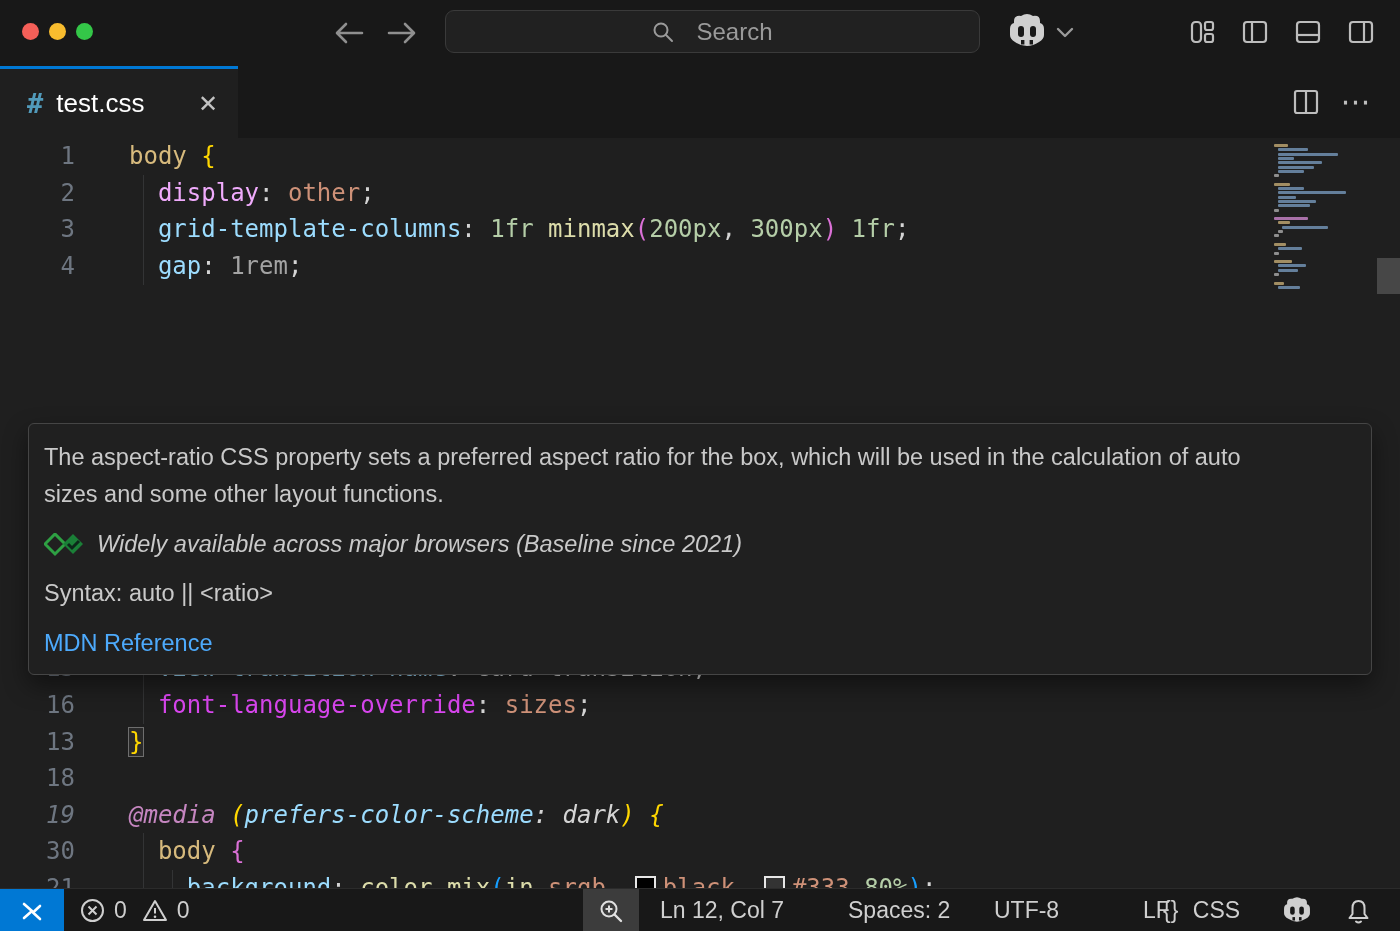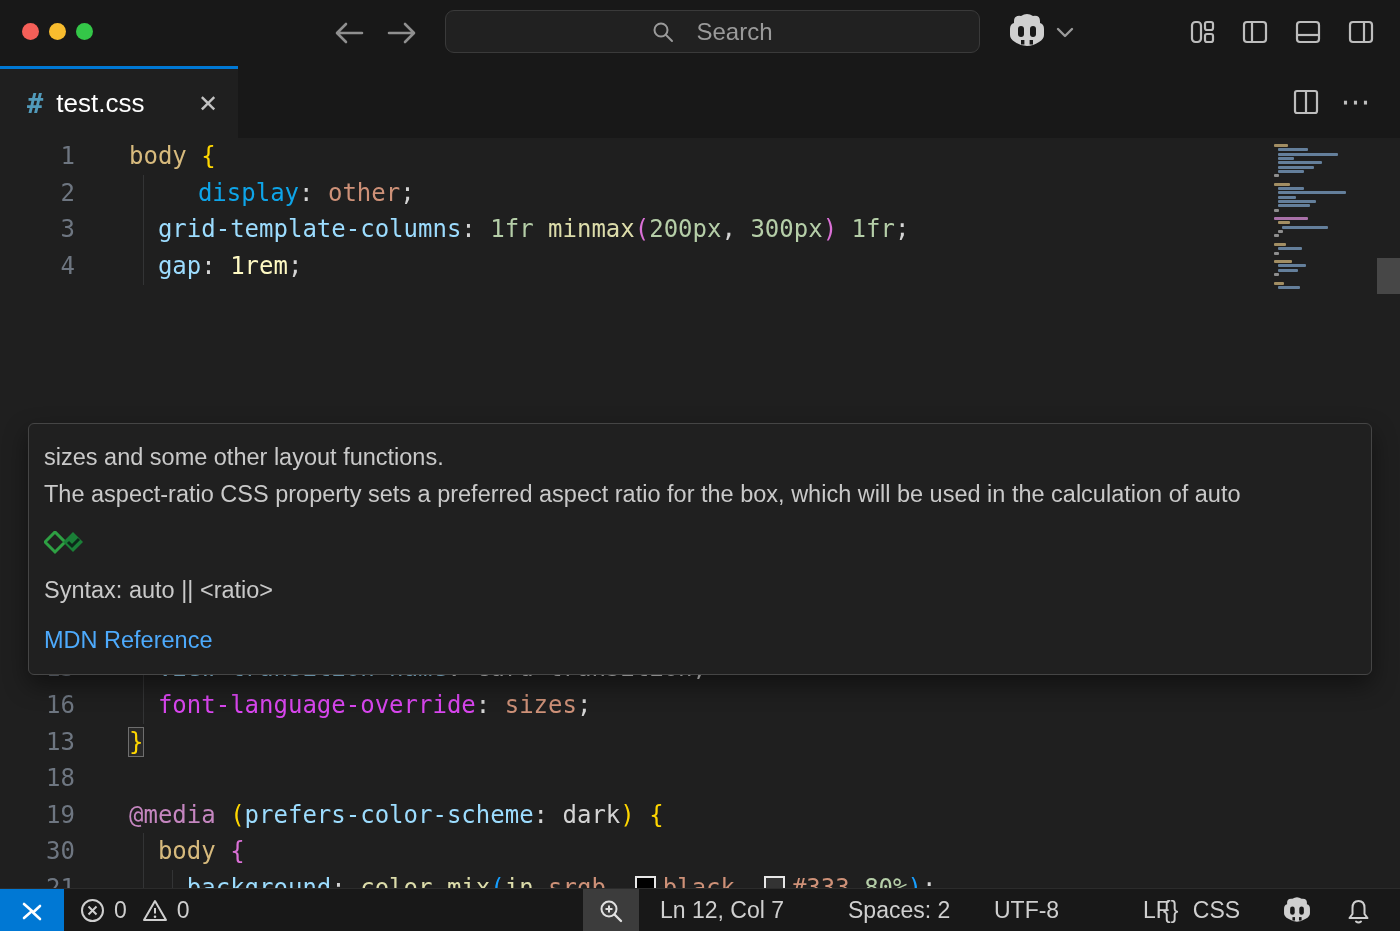--- a/index.html
+++ b/index.html
@@ -165,31 +165,31 @@
 
   <div id="editor">
     <div id="lines">
         <div class="code-line" style="top: 0px;">
           <span class="line-num">1</span>
           <div class="code-text"><span style="color: rgb(215, 186, 125);">body</span><span style="color: rgb(212, 212, 212);"> </span><span style="color: rgb(255, 215, 0);">{</span></div>
         </div>
         <div class="code-line" style="top: 36.6px;">
           <span class="line-num">2</span>
           <div class="indent-guide" style="left: 143px;"></div>
-          <div class="code-text"><span style="color: rgb(212, 212, 212);">  </span><span style="color: #0ea5e9; margin-left: 40px;">display</span><span style="color: rgb(212, 212, 212);">: </span><span style="color: rgb(206, 145, 120);">other</span><span style="color: rgb(212, 212, 212);">;</span></div>
+          <div class="code-text"><span style="color: rgb(212, 212, 212);">  </span><span style="color: #f0abfc;">display</span><span style="color: rgb(212, 212, 212);">: </span><span style="color: rgb(206, 145, 120);">other</span><span style="color: rgb(212, 212, 212);">;</span></div>
         </div>
         <div class="code-line" style="top: 73.2px;">
           <span class="line-num">3</span>
           <div class="indent-guide" style="left: 143px;"></div>
           <div class="code-text"><span style="color: rgb(212, 212, 212);">  </span><span style="color: rgb(156, 220, 254);">grid-template-columns</span><span style="color: rgb(212, 212, 212);">: </span><span style="color: rgb(181, 206, 168);">1fr</span><span style="color: rgb(212, 212, 212);"> </span><span style="color: rgb(220, 220, 170);">minmax</span><span style="color: rgb(218, 112, 214);">(</span><span style="color: rgb(181, 206, 168);">200px</span><span style="color: rgb(212, 212, 212);">, </span><span style="color: rgb(181, 206, 168);">300px</span><span style="color: rgb(218, 112, 214);">)</span><span style="color: rgb(212, 212, 212);"> </span><span style="color: rgb(181, 206, 168);">1fr</span><span style="color: rgb(212, 212, 212);">;</span></div>
         </div>
         <div class="code-line" style="top: 109.8px;">
           <span class="line-num">4</span>
           <div class="indent-guide" style="left: 143px;"></div>
-          <div class="code-text"><span style="color: rgb(212, 212, 212);">  </span><span style="color: rgb(156, 220, 254);">gap</span><span style="color: rgb(212, 212, 212);">: </span><span style="color: #fef9c3;">1rem</span><span style="color: rgb(212, 212, 212);">;</span></div>
+          <div class="code-text"><span style="color: rgb(212, 212, 212);">  </span><span style="color: rgb(156, 220, 254);">gap</span><span style="color: rgb(212, 212, 212);">: </span><span style="color: #a3a3a3;">1rem</span><span style="color: rgb(212, 212, 212);">;</span></div>
         </div>
         <div class="code-line" style="top: 402.6px;">
           <span class="line-num active">12</span>
           <div class="code-text"><span style="color: rgb(212, 212, 212);">  </span><span class="hl-word" style="color: rgb(156, 220, 254);">aspect-ratio</span><span class="caret"></span><span class="hl-range" style="color: rgb(212, 212, 212);">:</span><span class="hl-range" style="color: rgb(212, 212, 212);"> </span><span class="hl-range" style="color: rgb(181, 206, 168);">16</span><span class="hl-range" style="color: rgb(212, 212, 212);"> </span><span class="hl-range" style="color: rgb(212, 212, 212);">/</span><span class="hl-range" style="color: rgb(212, 212, 212);"> </span><span class="hl-range" style="color: rgb(181, 206, 168);">9</span><span class="hl-range" style="color: rgb(212, 212, 212);">;</span><span class="hl-range" style="color: rgb(212, 212, 212);"> </span></div>
         </div>
         <div class="code-line" style="top: 439.2px;">
           <span class="line-num">13</span>
           <div class="indent-guide" style="left: 143px;"></div>
           <div class="code-text"><span style="color: rgb(212, 212, 212);">  </span><span style="color: rgb(156, 220, 254);">background</span><span style="color: rgb(212, 212, 212);">: </span><span style="color: rgb(220, 220, 170);">linear-gradient</span><span style="color: rgb(218, 112, 214);">(</span><span style="color: rgb(220, 220, 170);">to</span><span style="color: rgb(212, 212, 212);"> </span><span style="color: rgb(206, 145, 120);">bottom</span><span style="color: rgb(212, 212, 212);">, </span><span class="swatch" style="background: transparent;"></span><span style="color: rgb(220, 220, 170);">rgba</span><span style="color: rgb(23, 159, 255);">(</span><span style="color: rgb(181, 206, 168);">0</span><span style="color: rgb(212, 212, 212);">,</span><span style="color: rgb(181, 206, 168);">0</span><span style="color: rgb(212, 212, 212);">,</span><span style="color: rgb(181, 206, 168);">0</span><span style="color: rgb(212, 212, 212);">,</span><span style="color: rgb(181, 206, 168);">0</span><span style="color: rgb(23, 159, 255);">)</span><span style="color: rgb(212, 212, 212);">, </span><span class="swatch" style="background: rgb(0, 0, 0);"></span><span style="color: rgb(220, 220, 170);">rgba</span><span style="color: rgb(23, 159, 255);">(</span><span style="color: rgb(181, 206, 168);">0</span><span style="color: rgb(212, 212, 212);">,</span><span style="color: rgb(181, 206, 168);">0</span><span style="color: rgb(212, 212, 212);">,</span><span style="color: rgb(181, 206, 168);">0</span><span style="color: rgb(212, 212, 212);">,</span><span style="color: rgb(181, 206, 168);">0.75</span><span style="color: rgb(23, 159, 255);">)</span><span style="color: rgb(218, 112, 214);">)</span><span style="color: rgb(212, 212, 212);">;</span></div>
         </div>
@@ -209,21 +209,21 @@
           <div class="code-text"><span style="color: rgb(212, 212, 212);">  </span><span style="color: #d946ef;">font-language-override</span><span style="color: rgb(212, 212, 212);">: </span><span style="color: rgb(206, 145, 120);">sizes</span><span style="color: rgb(212, 212, 212);">;</span></div>
         </div>
         <div class="code-line" style="top: 585.6px;">
           <span class="line-num">13</span>
           <div class="code-text"><span class="bracket-box" style="color: rgb(255, 215, 0);">}</span></div>
         </div>
         <div class="code-line" style="top: 622.2px;">
           <span class="line-num">18</span>
           <div class="code-text"></div>
         </div>
-        <div class="code-line" style="top: 658.8px;">
+        <div class="code-line" style="top: 658.8px; font-style: italic;">
           <span class="line-num">19</span>
           <div class="code-text"><span style="color: rgb(197, 134, 192);">@media</span><span style="color: rgb(212, 212, 212);"> </span><span style="color: rgb(255, 215, 0);">(</span><span style="color: rgb(156, 220, 254);">prefers-color-scheme</span><span style="color: rgb(212, 212, 212);">: </span><span style="color: rgb(212, 212, 212);">dark</span><span style="color: rgb(255, 215, 0);">)</span><span style="color: rgb(212, 212, 212);"> </span><span style="color: rgb(255, 215, 0);">{</span></div>
         </div>
         <div class="code-line" style="top: 695.4px;">
           <span class="line-num">30</span>
           <div class="indent-guide" style="left: 143px;"></div>
           <div class="code-text"><span style="color: rgb(212, 212, 212);">  </span><span style="color: rgb(215, 186, 125);">body</span><span style="color: rgb(212, 212, 212);"> </span><span style="color: rgb(218, 112, 214);">{</span></div>
         </div>
         <div class="code-line" style="top: 732px;">
           <span class="line-num">21</span>
@@ -267,28 +267,29 @@
         <div class="mm-bar" style="top: 122.1px; left: 6px; width: 18px; background: rgb(176, 154, 106);"></div>
         <div class="mm-bar" style="top: 126.4px; left: 10px; width: 28px; background: rgb(108, 138, 168);"></div>
         <div class="mm-bar" style="top: 130.7px; left: 10px; width: 20px; background: rgb(108, 138, 168);"></div>
         <div class="mm-bar" style="top: 135px; left: 6px; width: 5px; background: rgb(154, 154, 154);"></div>
         <div class="mm-bar" style="top: 143.6px; left: 6px; width: 10px; background: rgb(176, 154, 106);"></div>
         <div class="mm-bar" style="top: 147.9px; left: 10px; width: 22px; background: rgb(108, 138, 168);"></div>
       </div>
     <div id="scroll-thumb"></div>
 
     <div id="hover-tooltip">
+      <div class="doc-line">The aspect-ratio CSS property sets a preferred aspect ratio for the box, which will be used in the calculation of auto</div>
       <div class="doc-line">sizes and some other layout functions.</div>
-      <div class="doc-line">The aspect-ratio CSS property sets a preferred aspect ratio for the box, which will be used in the calculation of auto</div>
       <div id="baseline-row">
         <svg width="40" height="24" viewBox="0 0 40 24">
           <path d="M11 1 L21 11 L11 21 L1 11 Z" fill="none" stroke="#2ea043" stroke-width="3"></path>
           <path d="M29 1 L39 11 L29 21 L19 11 Z" fill="#1a7f37"></path>
           <path d="M24 11 L28 15 L35 8" stroke="#0c281a" stroke-width="3" fill="none"></path>
         </svg>
+        <span id="baseline-text">Widely available across major browsers (Baseline since 2021)</span>
       </div>
       <div id="syntax-line">Syntax: auto || &lt;ratio&gt;</div>
       <div id="mdn-link">MDN Reference</div>
     </div>
   </div>
 
   <div id="statusbar">
     <div id="remote-indicator">
       <svg width="28" height="28" viewBox="0 0 28 28">
         <path d="M6 7 L14 14 L6 21" stroke="#ffffff" stroke-width="2.6" fill="none" stroke-linecap="round" stroke-linejoin="round"></path>

